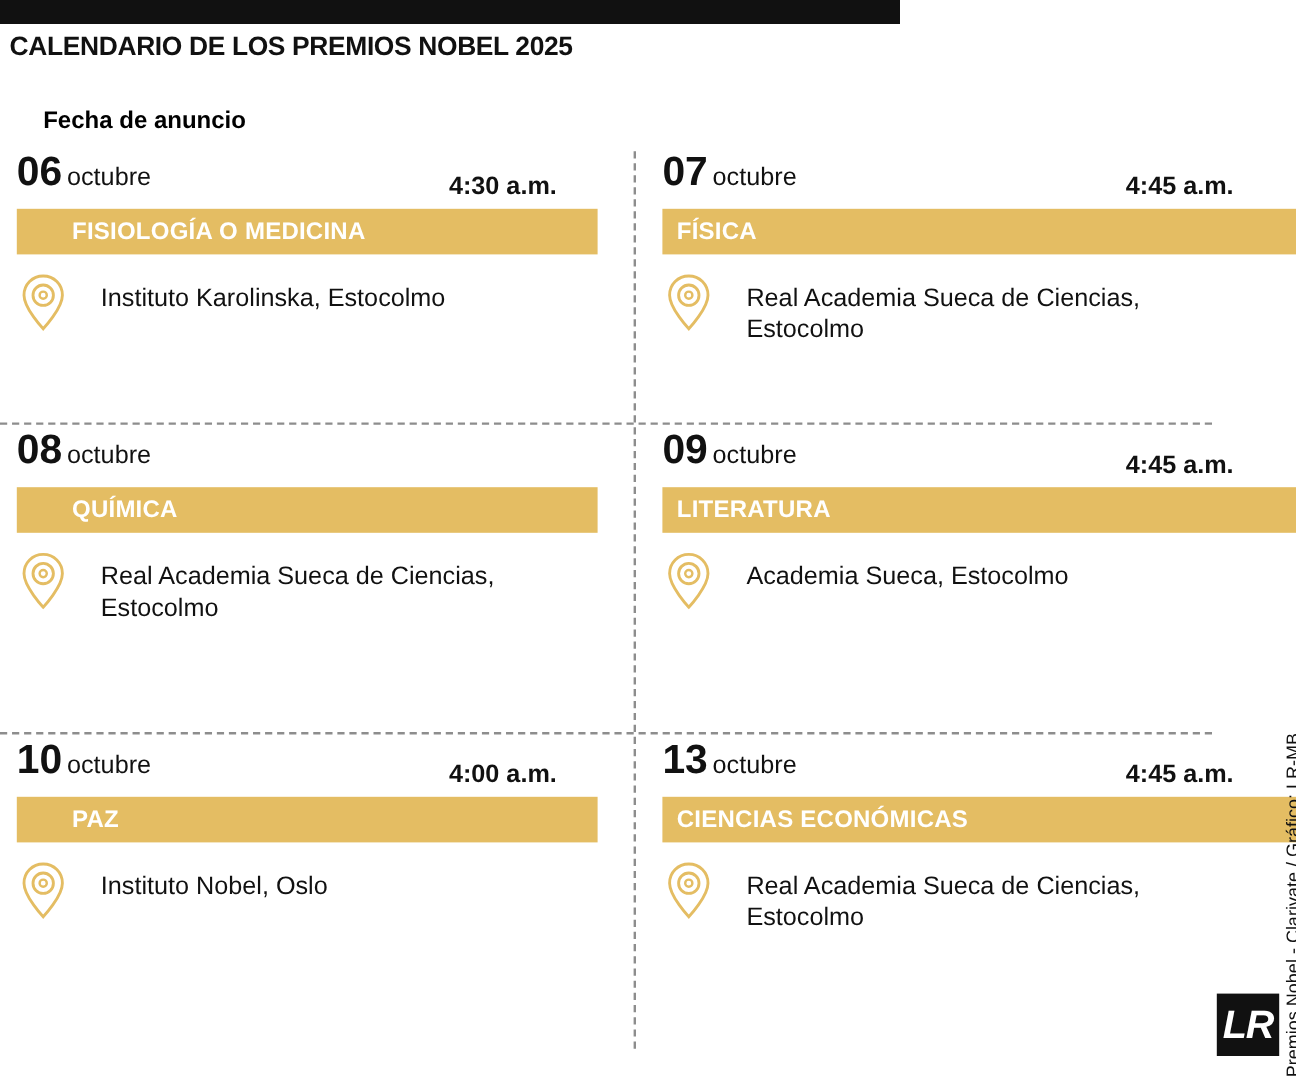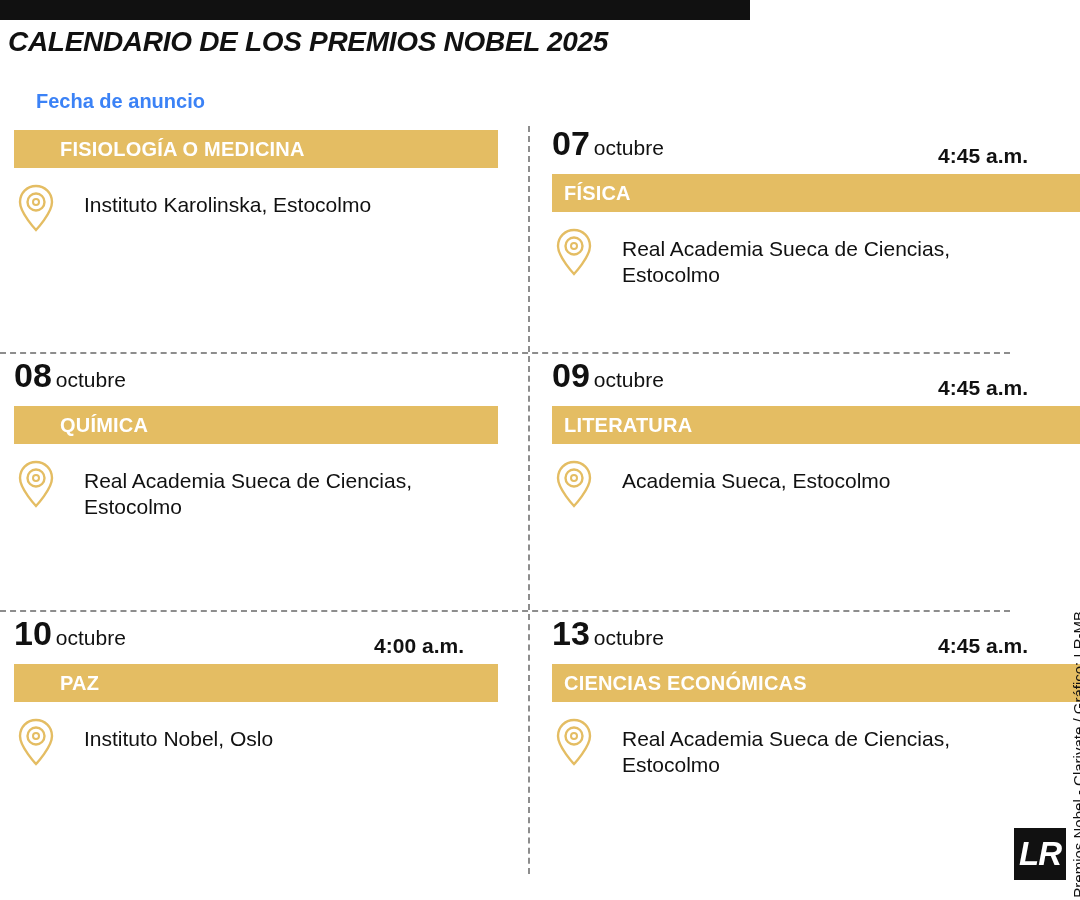--- a/index.html
+++ b/index.html
@@ -33,35 +33,34 @@
     width: 1010px;
     height: 900px;
     box-sizing: border-box;
     padding: 0;
   }
 
   .title {
     position: absolute;
     left: 8px;
     top: 26px;
-    font-size: 28px;
+    font-size: 22px;
     font-weight: bold;
     letter-spacing: -0.3px;
     color: #111111;
     white-space: nowrap;
-    font-style: italic;
   }
 
   .subtitle {
     position: absolute;
     left: 36px;
     top: 90px;
     font-size: 20px;
     font-weight: bold;
-    color: #3b82f6;
+    color: #000000;
   }
 
   
   .grid {
     position: absolute;
     left: 0;
     top: 126px;
     width: 1010px;
     height: 740px;
   }
@@ -198,20 +197,24 @@
 <div class="top-bar"></div>
 
 <div class="page">
 
   <div class="title">CALENDARIO DE LOS PREMIOS NOBEL 2025</div>
   <div class="subtitle">Fecha de anuncio</div>
 
   <div class="grid">
 
     <div class="cell col-left row-1">
+      <div class="cell-head">
+        <span class="day">06</span><span class="month">octubre</span>
+        <span class="time">4:30 a.m.</span>
+      </div>
       <div class="category cat-w-472">
         <span>FISIOLOGÍA O MEDICINA</span>
       </div>
       <div class="place">
         <span class="pin">
           <svg width="44" height="52" viewBox="0 0 44 52" fill="none" xmlns="http://www.w3.org/2000/svg">
             <path d="M22 4 C13 4 6 11 6 20 C6 31 22 48 22 48 C22 48 38 31 38 20 C38 11 31 4 22 4 Z" stroke="#e4bd63" stroke-width="2.4" fill="none"></path>
             <circle cx="22" cy="20" r="8.5" stroke="#e4bd63" stroke-width="2.4" fill="none"></circle>
             <circle cx="22" cy="20" r="3" stroke="#e4bd63" stroke-width="2" fill="none"></circle>
           </svg>

